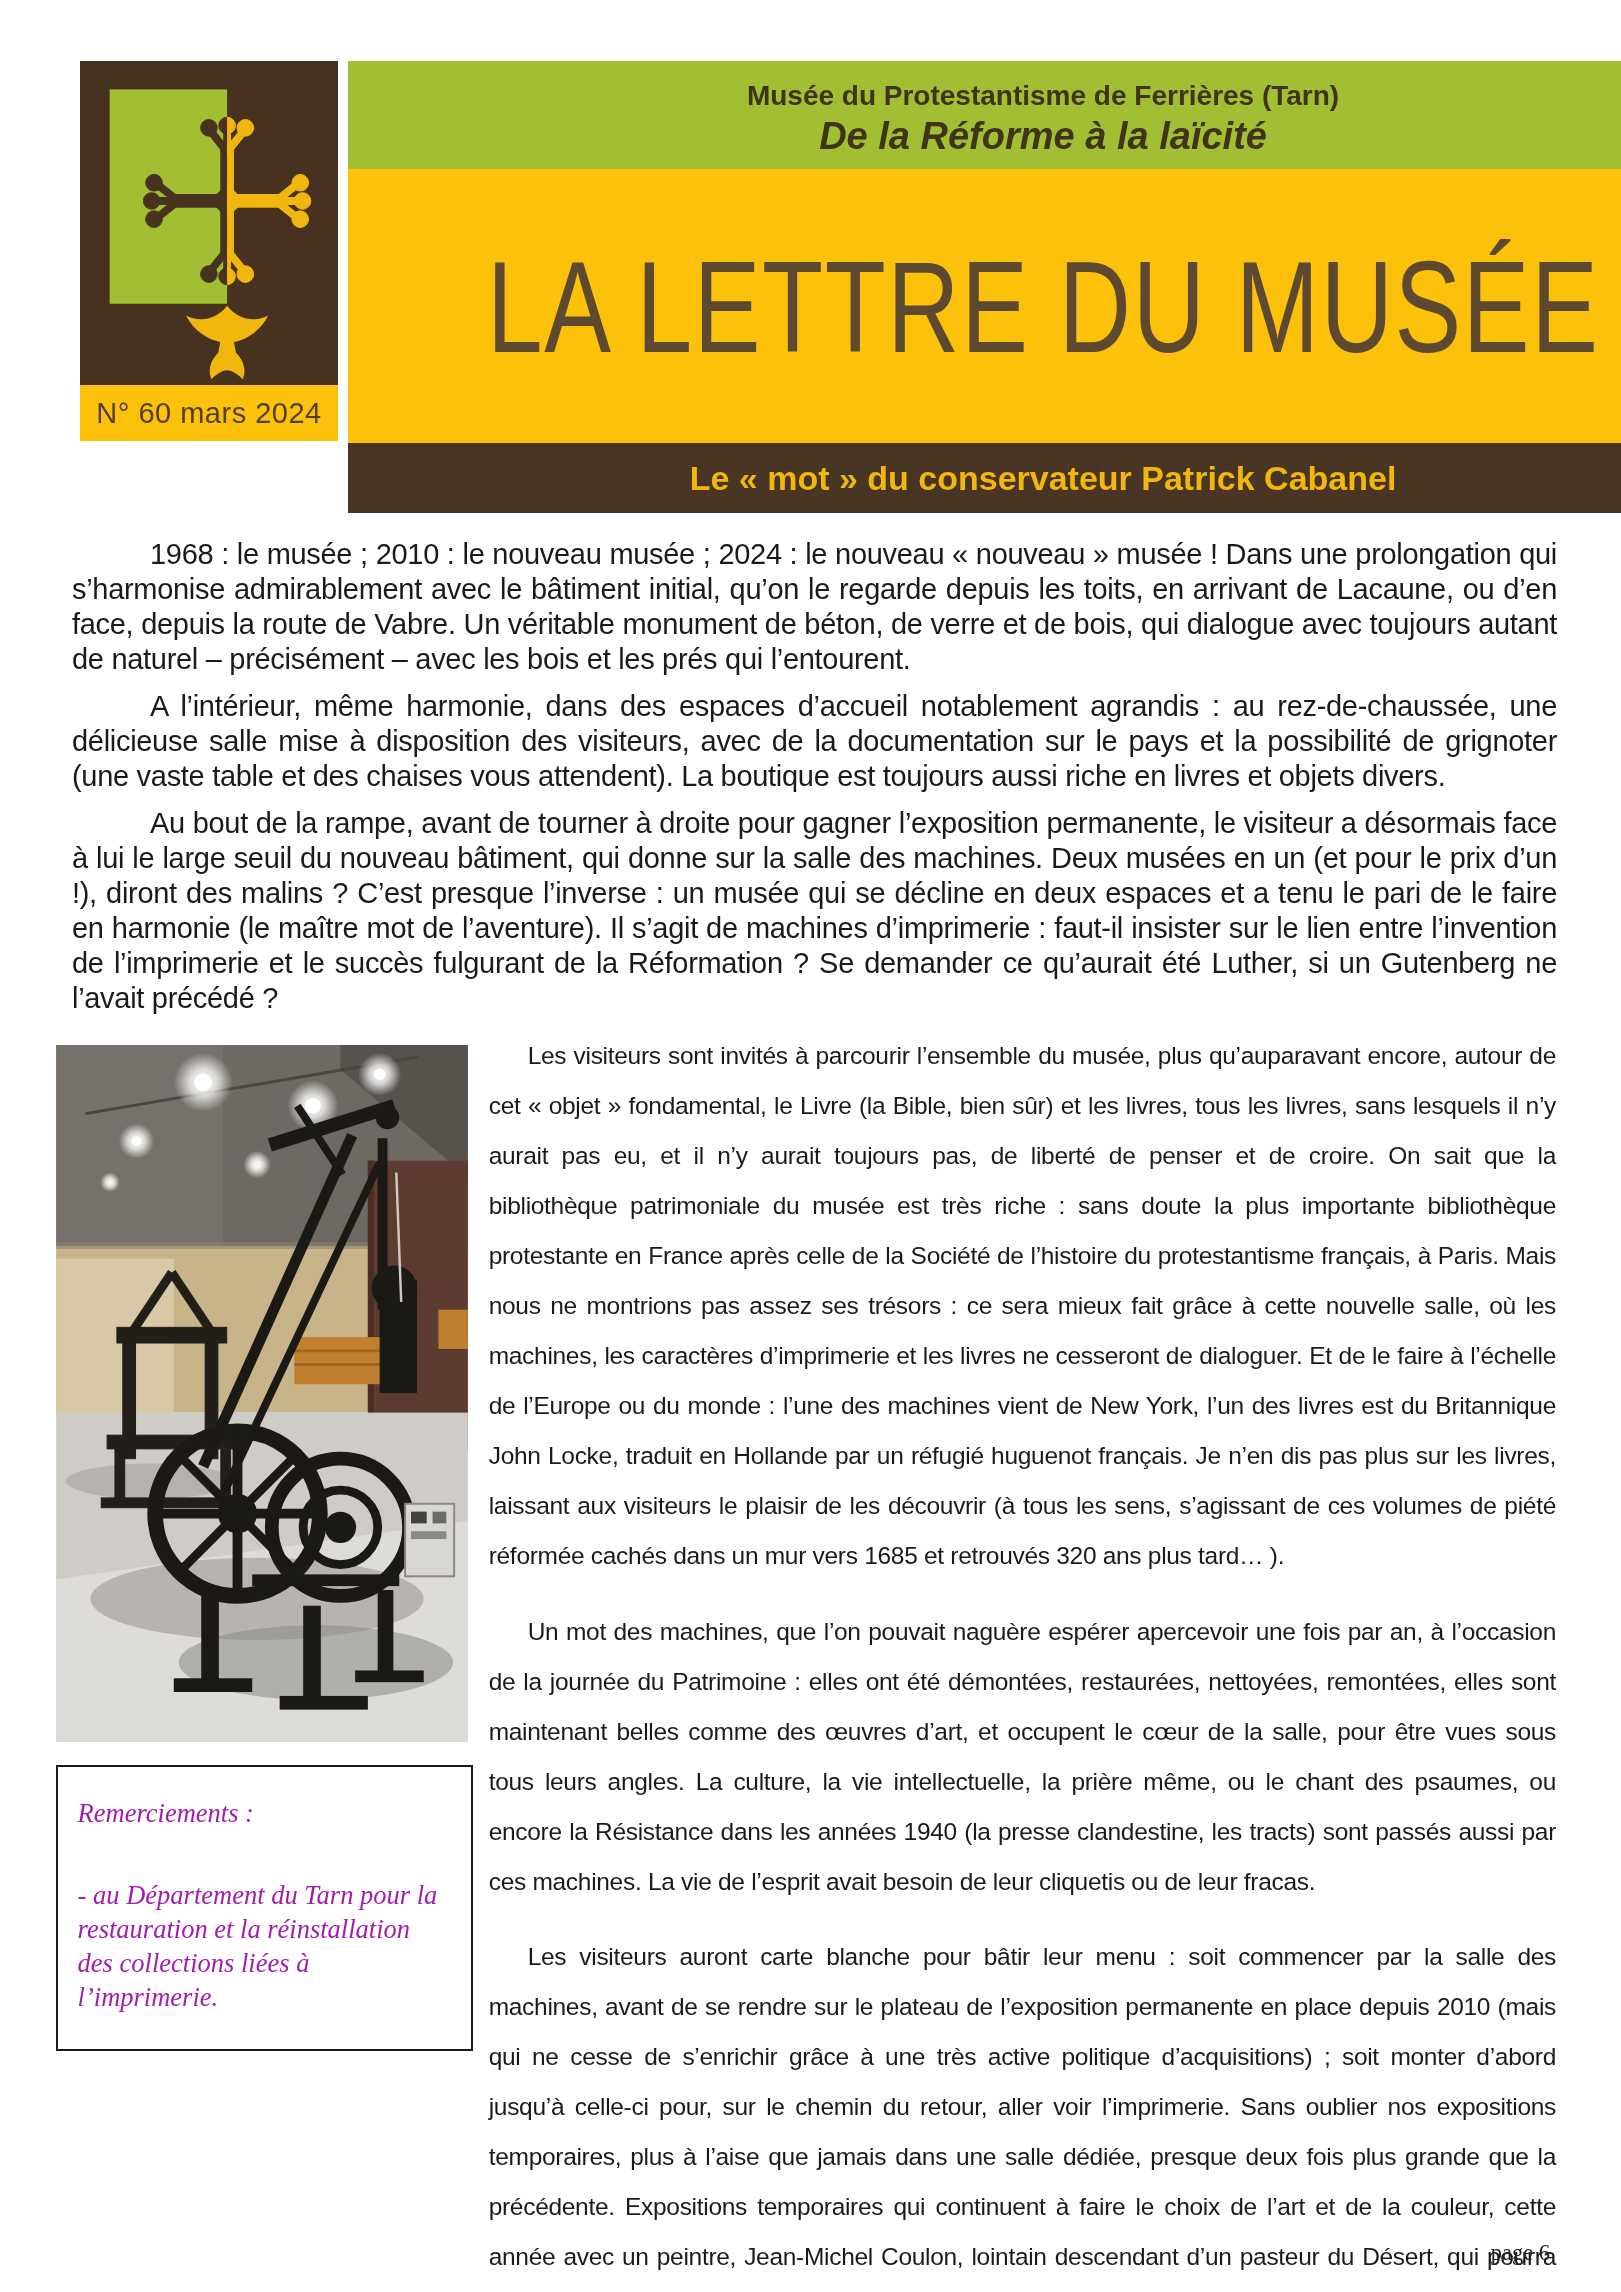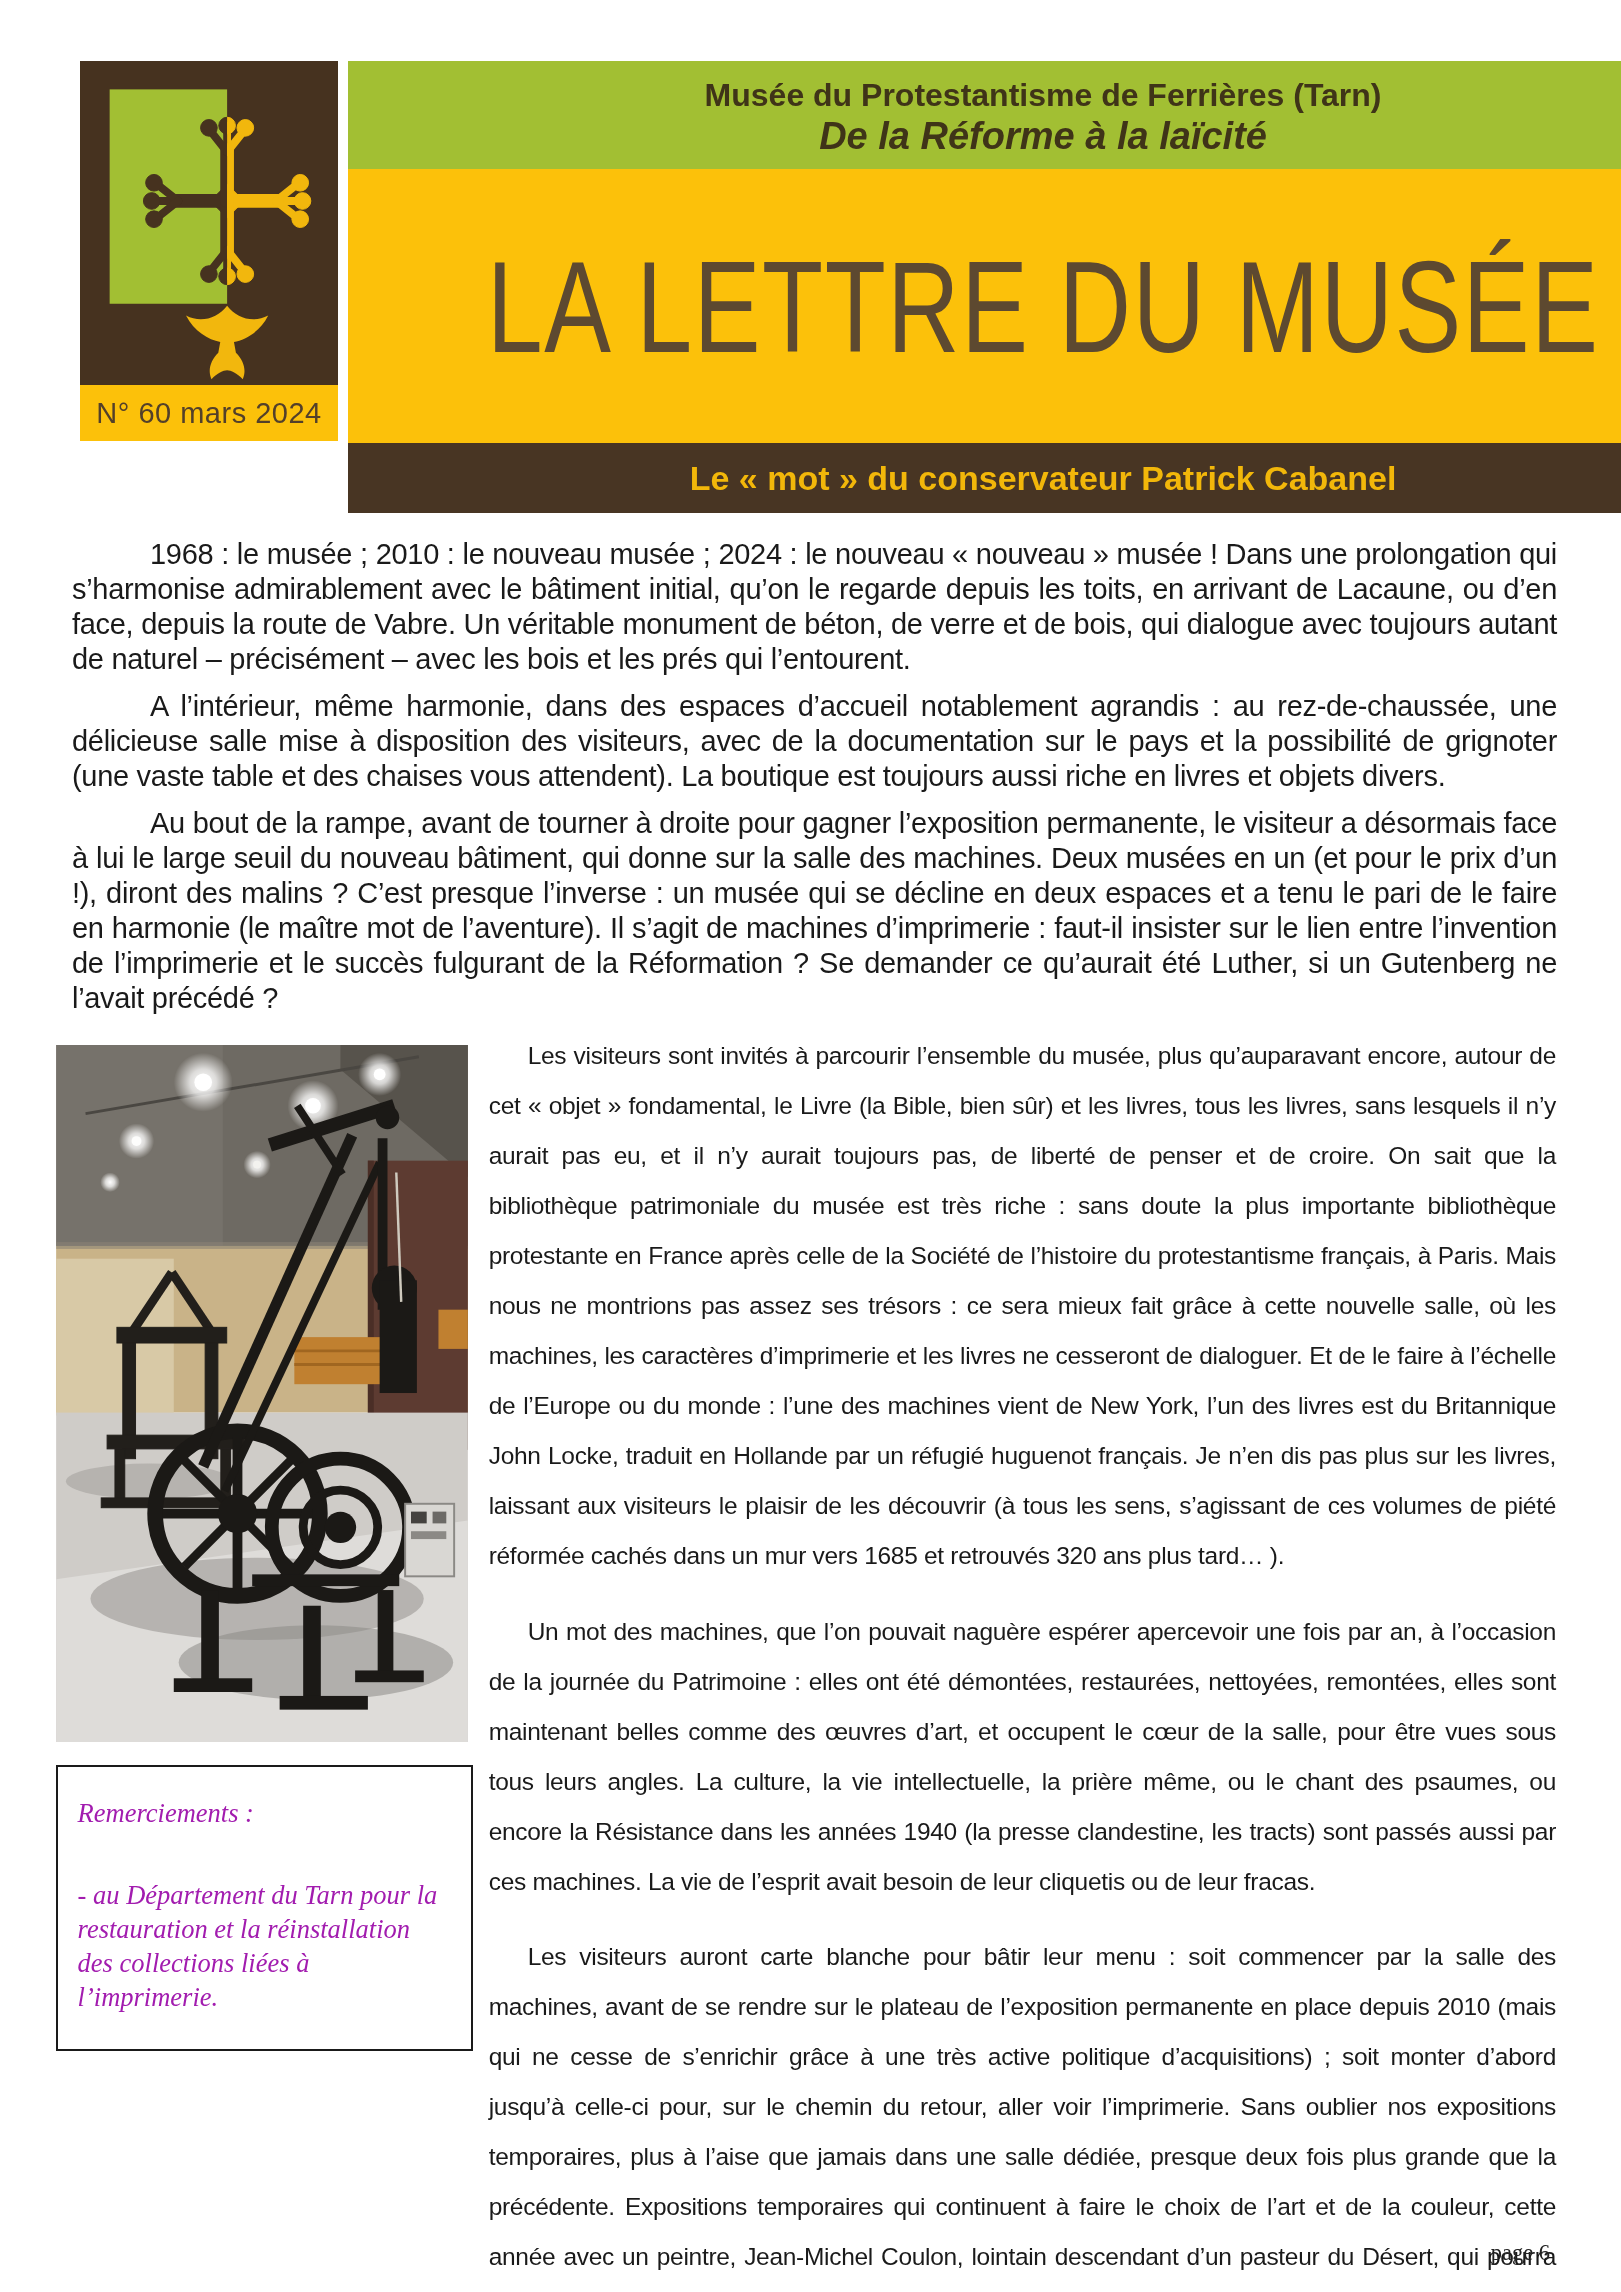--- a/index.html
+++ b/index.html
@@ -20,21 +20,21 @@
   .issue-strip{
     height:56px;background:#fcc10a;color:#53402a;
     display:flex;align-items:center;justify-content:center;
     font-size:29px;letter-spacing:0.5px;
   }
   .banner-col{flex:1;display:flex;flex-direction:column;}
   .green-band{
     height:108px;background:#a2bf33;color:#3f3418;
     display:flex;flex-direction:column;align-items:center;justify-content:center;
   }
-  .org-line1{font-size:32px;font-weight:bold;line-height:43px;}
+  .org-line1{font-size:28px;font-weight:bold;line-height:43px;}
   .org-line2{font-size:38px;font-weight:bold;font-style:italic;line-height:39px;}
   .gold-band{
     height:274px;background:#fcc10a;color:#5d4930;
     display:flex;align-items:center;justify-content:center;overflow:hidden;
   }
   .newsletter-title{
     font-size:125px;font-weight:400;letter-spacing:2px;white-space:nowrap;
     transform:scale(.80,1.04);transform-origin:center;
   }
   .brown-strip{

